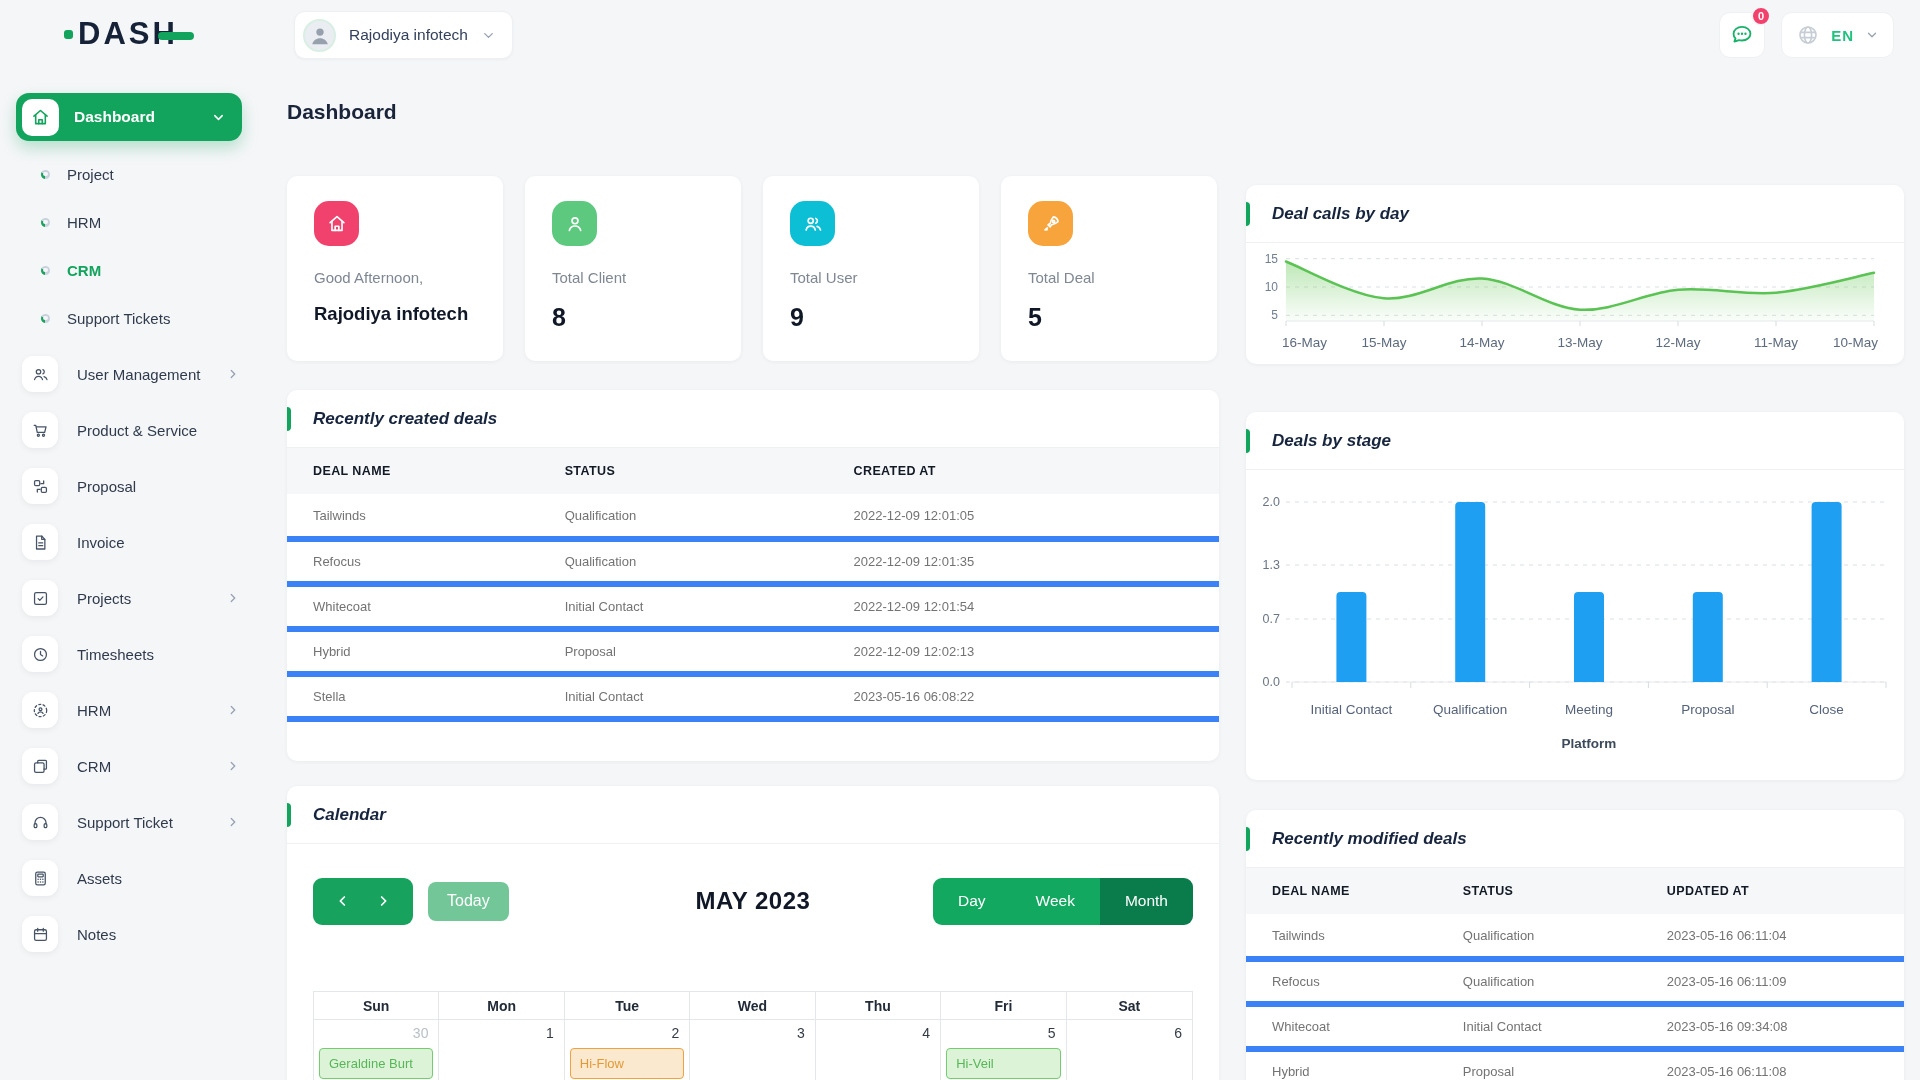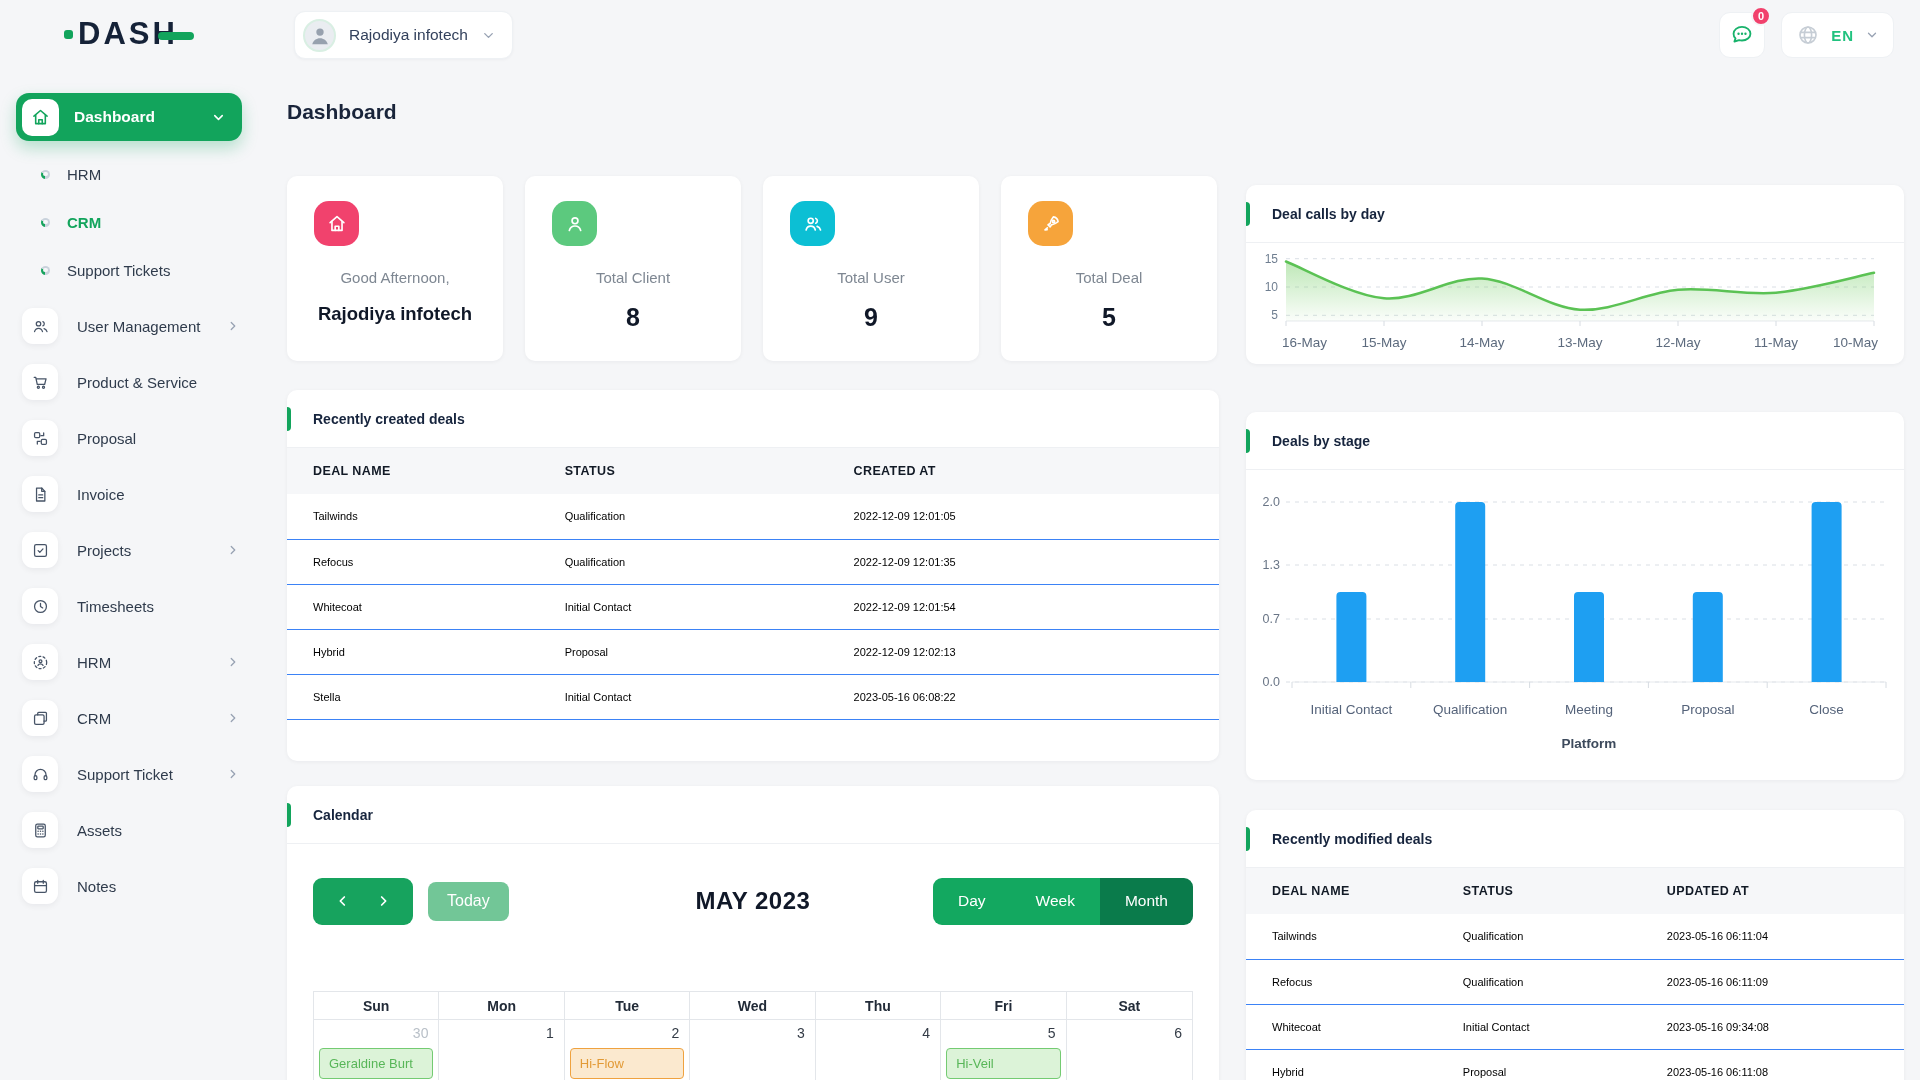--- a/index.html
+++ b/index.html
@@ -59,44 +59,44 @@
     font-size:15px; color:#2F3B4C; cursor:pointer; }
   .icon-box { width:36px; height:36px; background:#fff; border-radius:11px; flex:none;
     display:flex; align-items:center; justify-content:center; box-shadow:0 2px 6px rgba(16,24,40,.06); }
   .menu-chevron { margin-left:auto; display:flex; }
 
   
   .page-title { position:absolute; left:287px; top:100px; font-size:21px; font-weight:700; color:#19243A; }
 
   .stats-row { position:absolute; left:287px; top:176px; display:flex; gap:22px; }
   .stat-card { width:216px; height:185px; background:#fff; border-radius:10px;
-    box-shadow:0 1px 4px rgba(16,24,40,.05); padding:25px 27px;text-align:center; }
+    box-shadow:0 1px 4px rgba(16,24,40,.05); padding:25px 27px; }
   .stat-icon { width:45px; height:45px; border-radius:15px; display:flex; align-items:center; justify-content:center; }
   .stat-label { margin-top:23px; font-size:15px; color:#7E8792; }
   .stat-value { margin-top:17px; font-size:25px; font-weight:700; color:#101828; }
   .stat-value.text-val { font-size:18.5px; }
 
   .card { position:absolute; background:#fff; border-radius:10px; box-shadow:0 1px 4px rgba(16,24,40,.05); overflow:hidden; }
   .card-head { position:relative; height:58px; display:flex; align-items:center; padding-left:26px;
     border-bottom:1px solid #EEF0F3; }
   .card-head::before { content:""; position:absolute; left:0; top:17px; width:4px; height:24px;
     background:#12A45C; border-radius:0 4px 4px 0; }
-  .card-title { font-size:14px; font-weight:700; color:#16243D; }
+  .card-title { font-size:17px; font-weight:700; color:#16243D;font-style:italic; }
 
   #card-created  { left:287px;  top:390px; width:932px; height:371px; }
   #card-calendar { left:287px;  top:786px; width:932px; height:420px; }
   #card-calls    { left:1246px; top:185px; width:658px; height:179px; }
   #card-stage    { left:1246px; top:412px; width:658px; height:368px; }
   #card-modified { left:1246px; top:810px; width:658px; height:300px; }
 
   table.deals { width:100%; border-collapse:collapse; }
   table.deals thead th { background:#F6F7F9; height:46px; text-align:left; font-size:12.5px;
     letter-spacing:.4px; color:#121A26; font-weight:700; padding-left:26px; }
-  table.deals tbody td { height:45px; font-size:11px; color:#000000; padding-left:26px;
-    border-bottom:1px solid #3b82f6; }
+  table.deals tbody td { height:45px; font-size:13px; color:#737373; padding-left:26px;
+    border-bottom:6px solid #3b82f6; }
   #card-created  col.c1 { width:27%; } #card-created  col.c2 { width:31%; }
   #card-modified col.c1 { width:29%; } #card-modified col.c2 { width:31%; }
 
   
   .cal-toolbar { position:relative; margin:33px 26px 0; height:48px; display:flex; align-items:center; }
   .nav-btn { width:100px; height:47px; background:#17A35E; border:none; border-radius:9px; cursor:pointer;
     display:flex; align-items:center; justify-content:center; gap:24px; }
   .today-btn { margin-left:15px; height:39px; padding:0 19px; background:#72C697; color:#fff; border:none;
     border-radius:8px; font-size:16px; font-family:inherit; cursor:pointer; }
   .cal-title { position:absolute; left:0; right:0; text-align:center; font-size:24px; font-weight:800;
@@ -173,20 +173,24 @@
           <path d="M6.5 9.5V19h11V9.5"></path>
           <path d="M10 19v-4.5h4V19"></path>
       </svg>
     </span>
     <span>Dashboard</span>
     <svg class="chev" viewBox="0 0 24 24" width="15" height="15" fill="none" stroke="#fff" stroke-width="2.4" stroke-linecap="round" stroke-linejoin="round">
         <path d="m6 9 6 6 6-6"></path>
       </svg>
   </button>
   <ul class="sub-list" id="sub-list">
+      <li class="sub-item">
+        <span class="bullet"></span>
+        <span>Project</span>
+      </li>
       <li class="sub-item">
         <span class="bullet"></span>
         <span>HRM</span>
       </li>
       <li class="sub-item active">
         <span class="bullet"></span>
         <span>CRM</span>
       </li>
       <li class="sub-item">
         <span class="bullet"></span>

